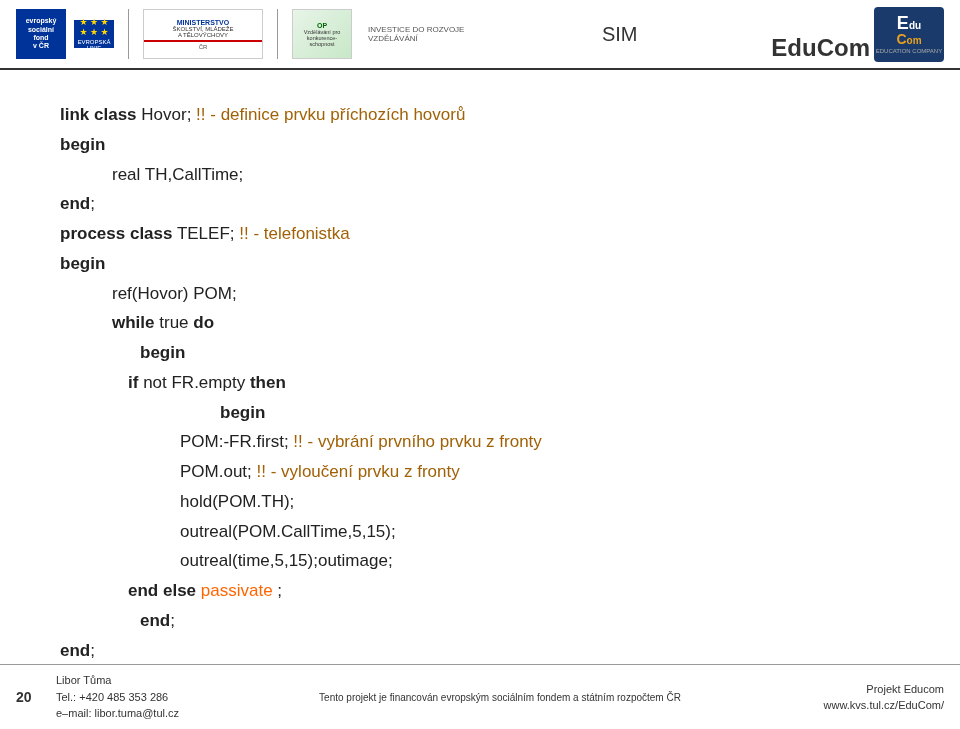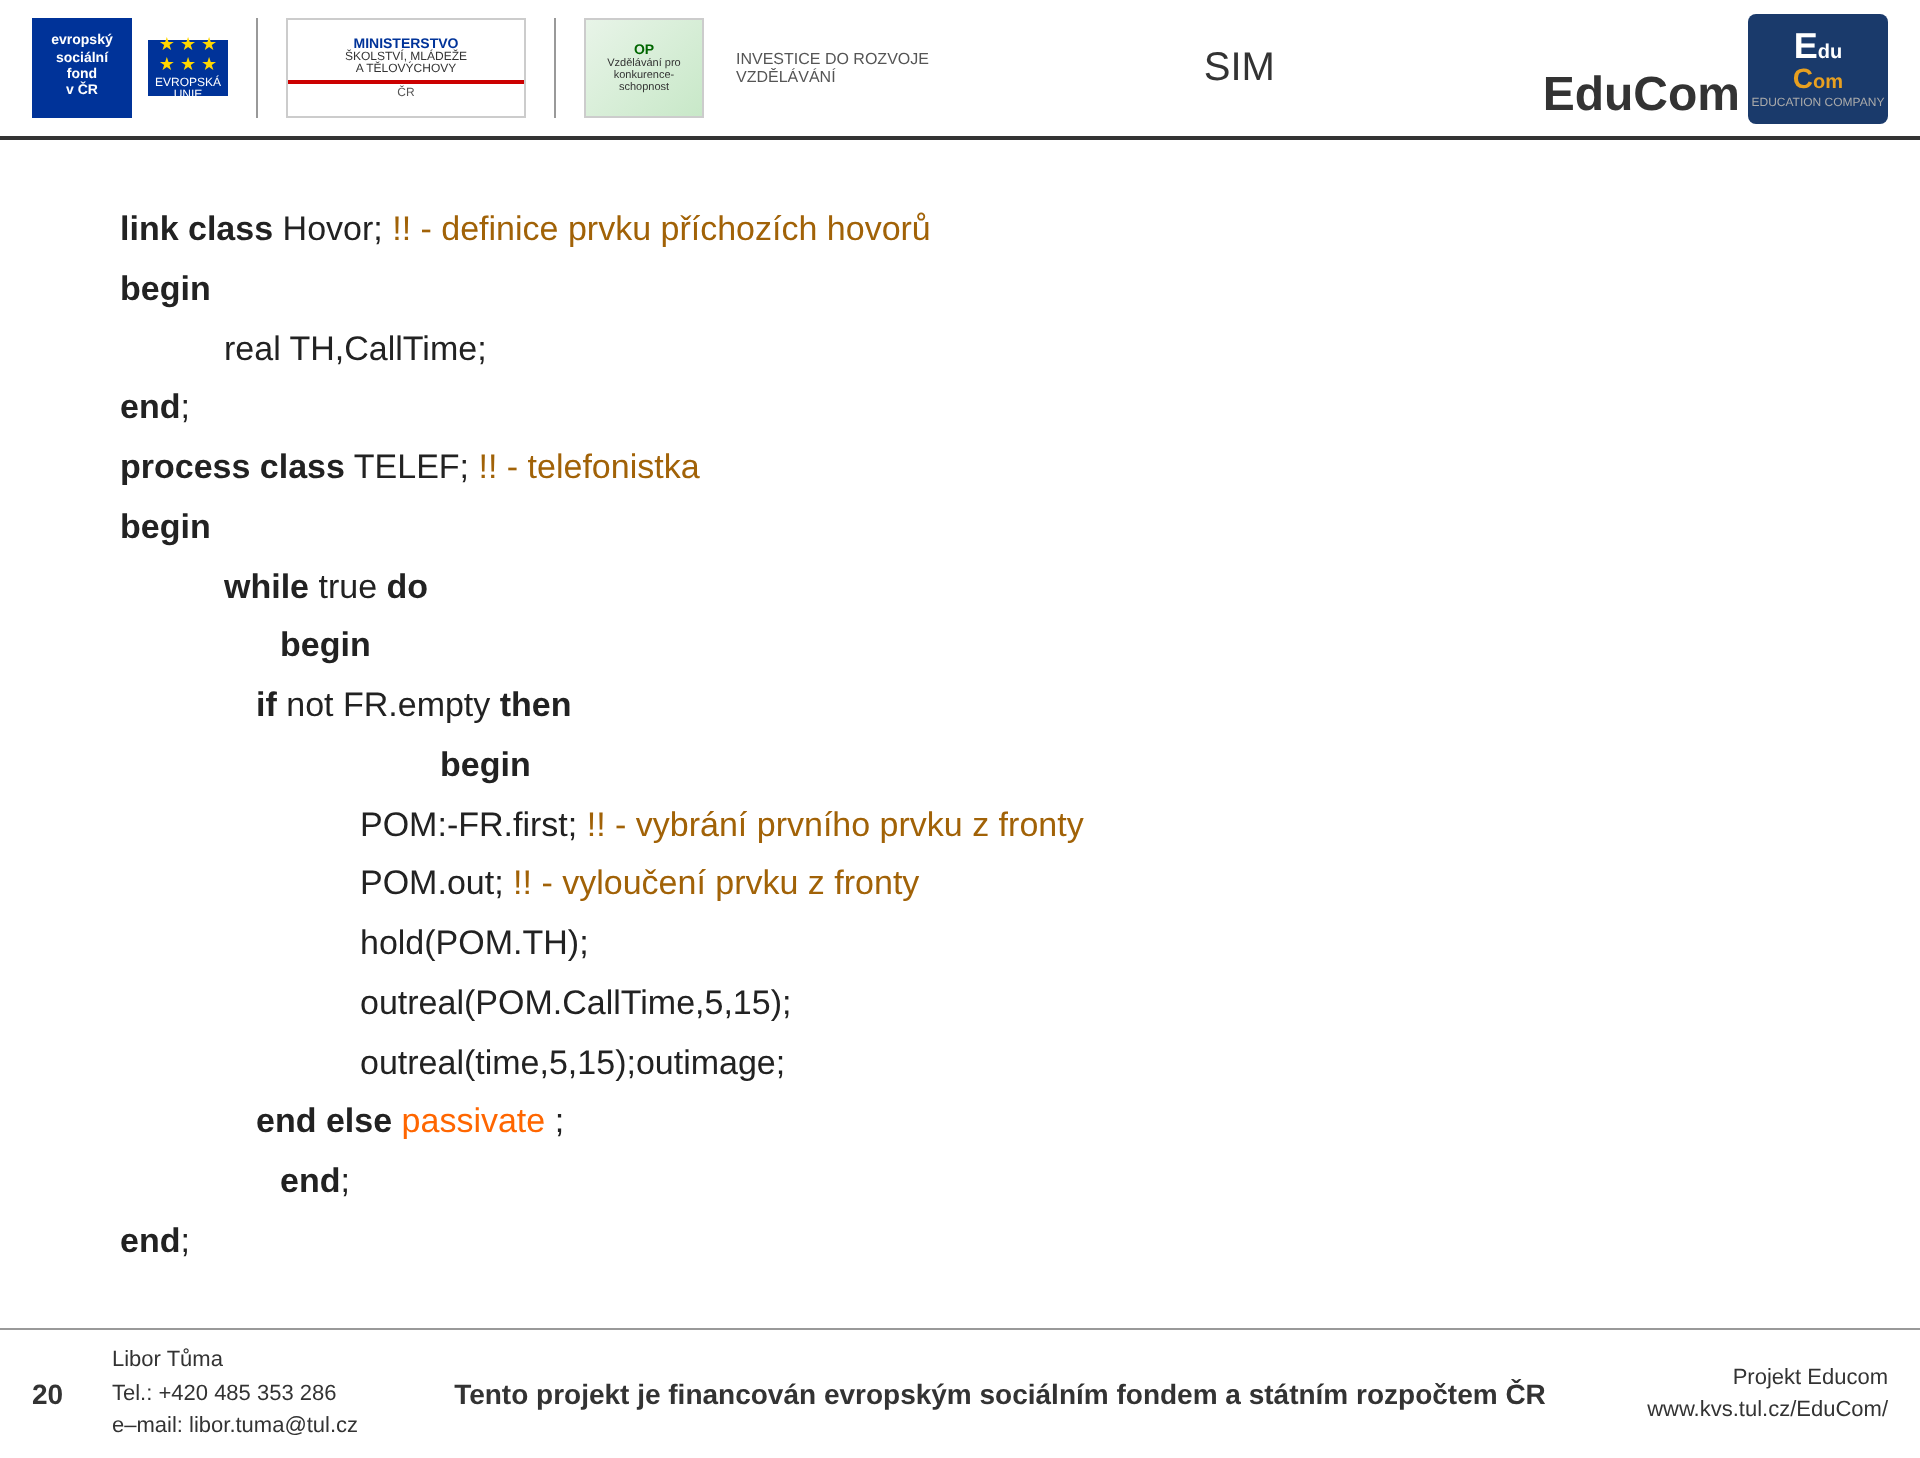--- a/index.html
+++ b/index.html
@@ -178,22 +178,21 @@
     }
     .footer-contact {
       width: 160px;
       font-size: 11px;
       line-height: 1.5;
       flex-shrink: 0;
     }
     .footer-center {
       flex: 1;
       text-align: center;
-      font-size: 14px;
-      font-weight: bold;
+      font-size: 10px;
     }
     .footer-right {
       width: 160px;
       text-align: right;
       font-size: 11px;
       line-height: 1.5;
     }
   </style>
 </head>
 <body>
@@ -283,20 +282,23 @@
     <div>
       <span class="bold">process class</span>
       <span> TELEF; </span>
       <span class="comment"> !! - telefonistka</span>
     </div>
 
     <div>
       <span class="bold">begin</span>
     </div>
 
+    <div class="indent1">
+      <span>ref(Hovor) POM;</span>
+    </div>
 
     <div class="indent1">
       <span class="bold">while</span>
       <span> true </span>
       <span class="bold">do</span>
     </div>
 
     <div class="indent2">
       <span class="bold">begin</span>
     </div>

